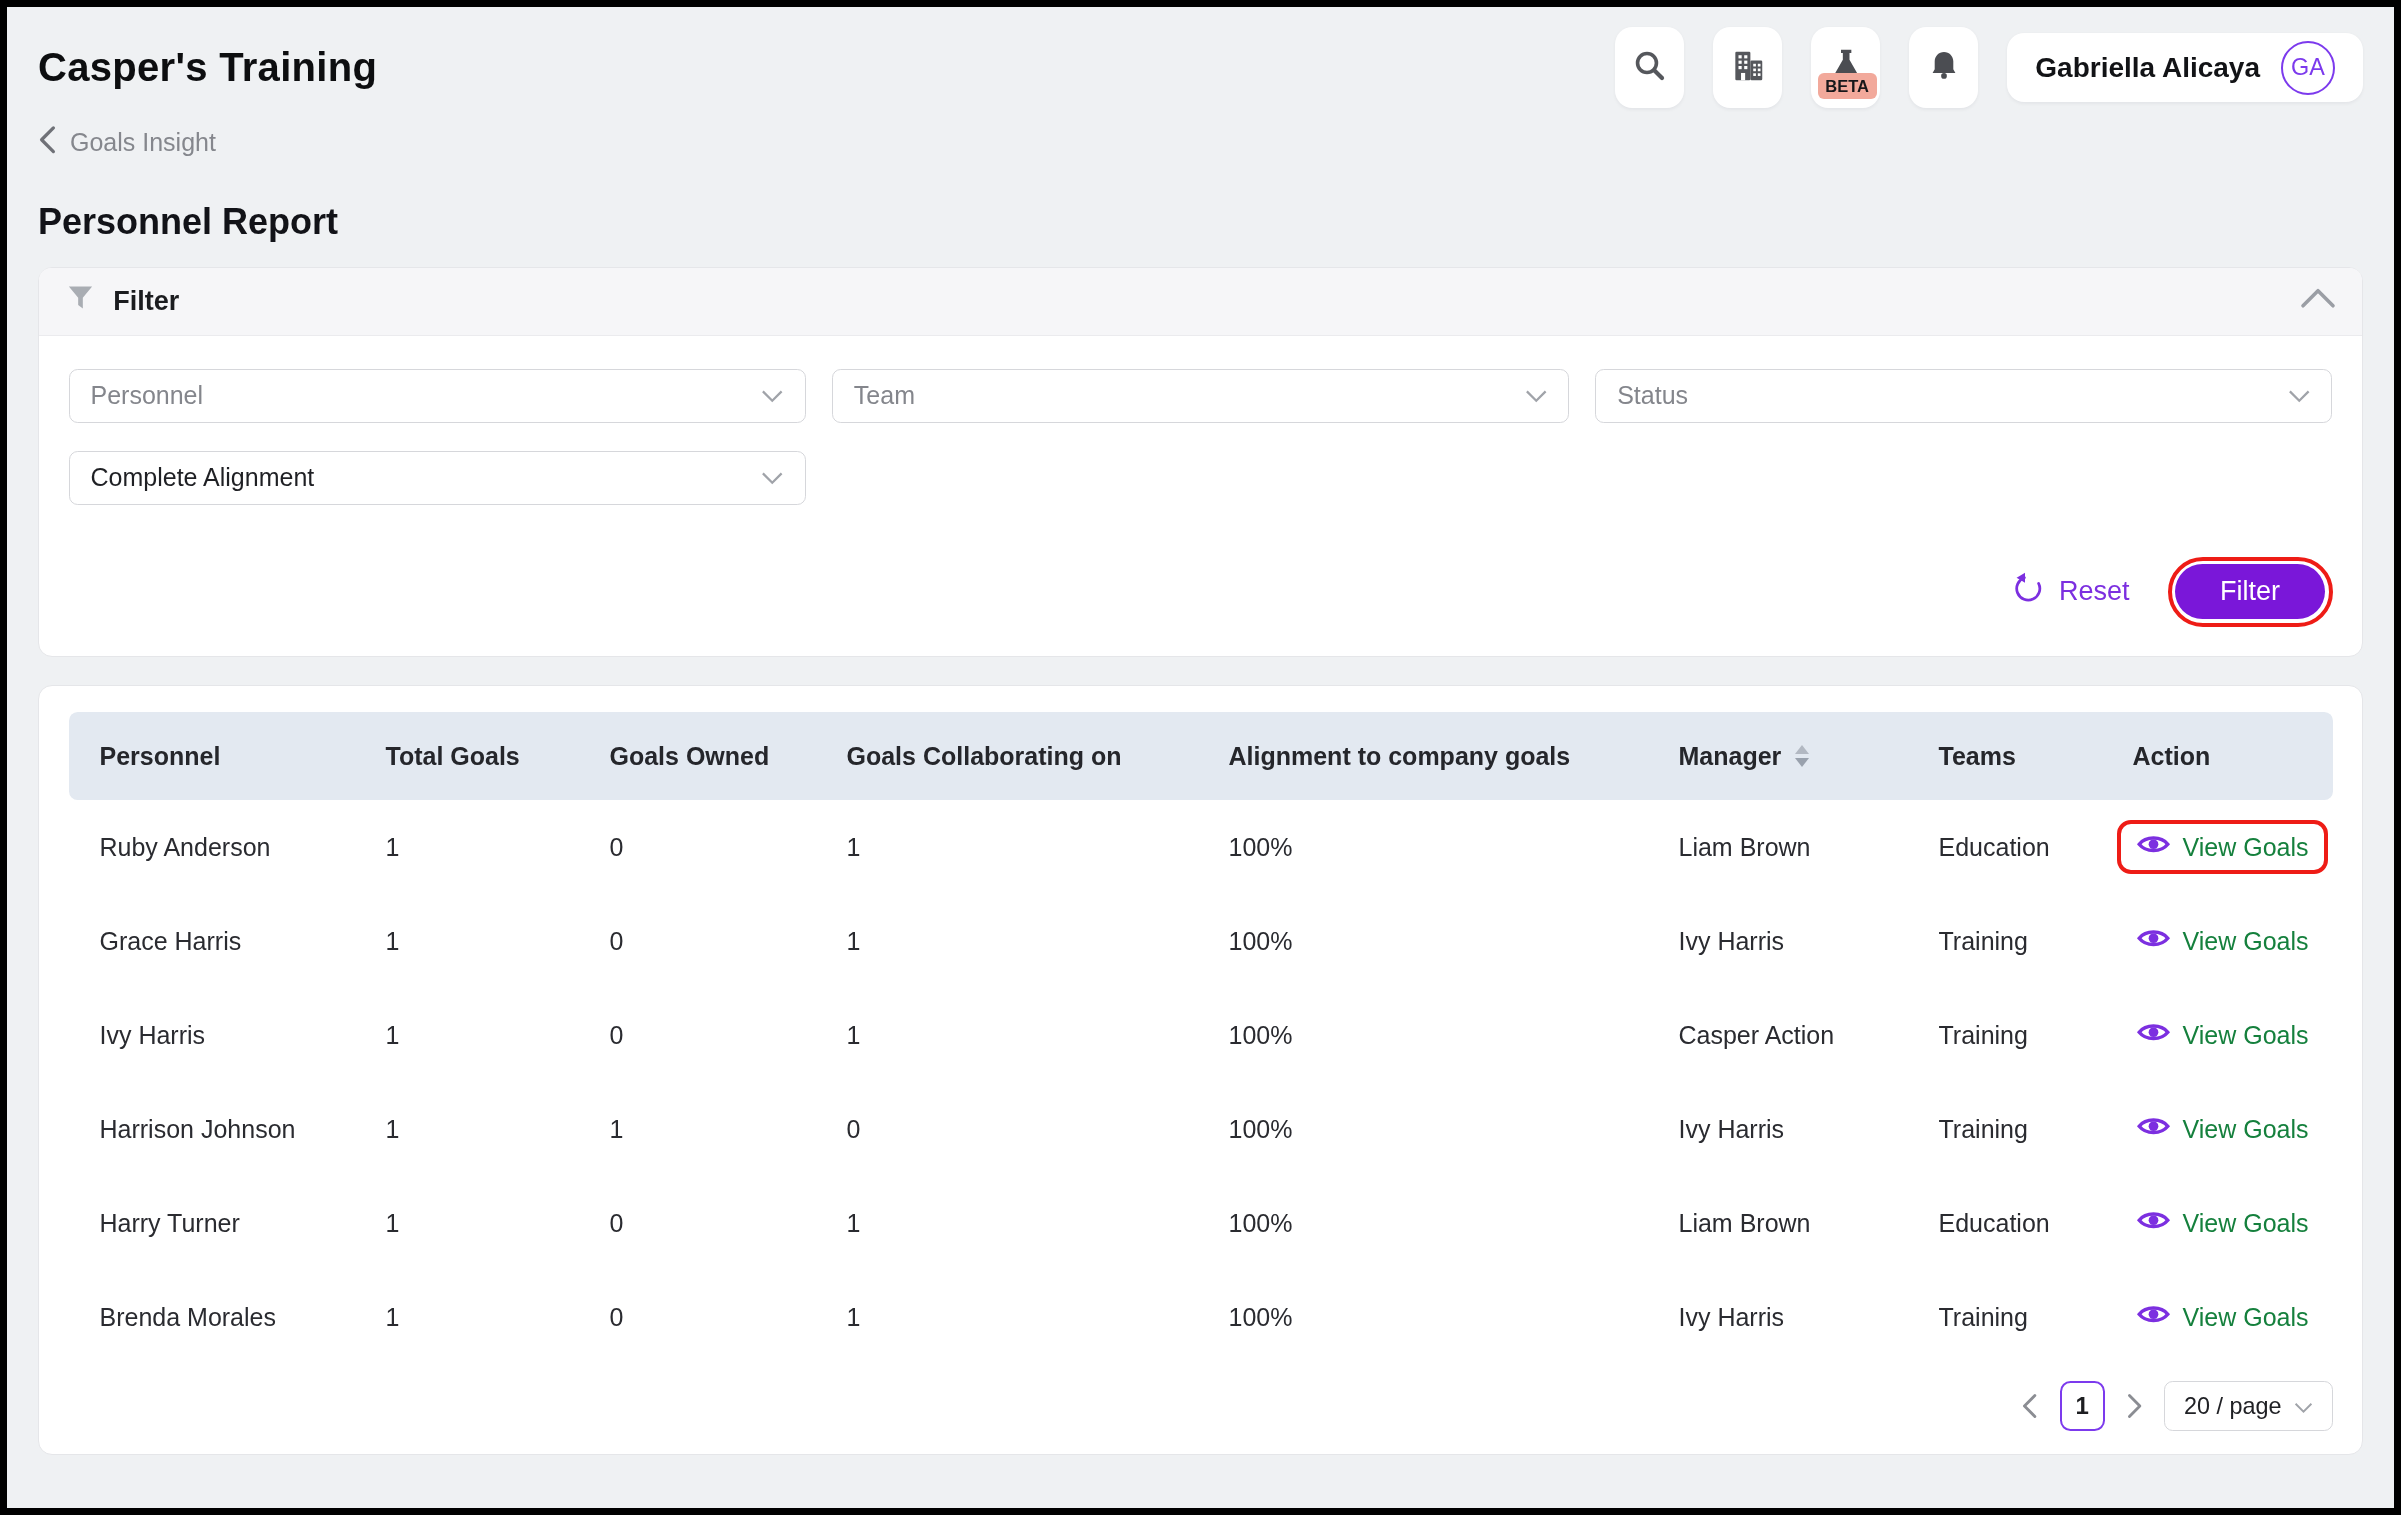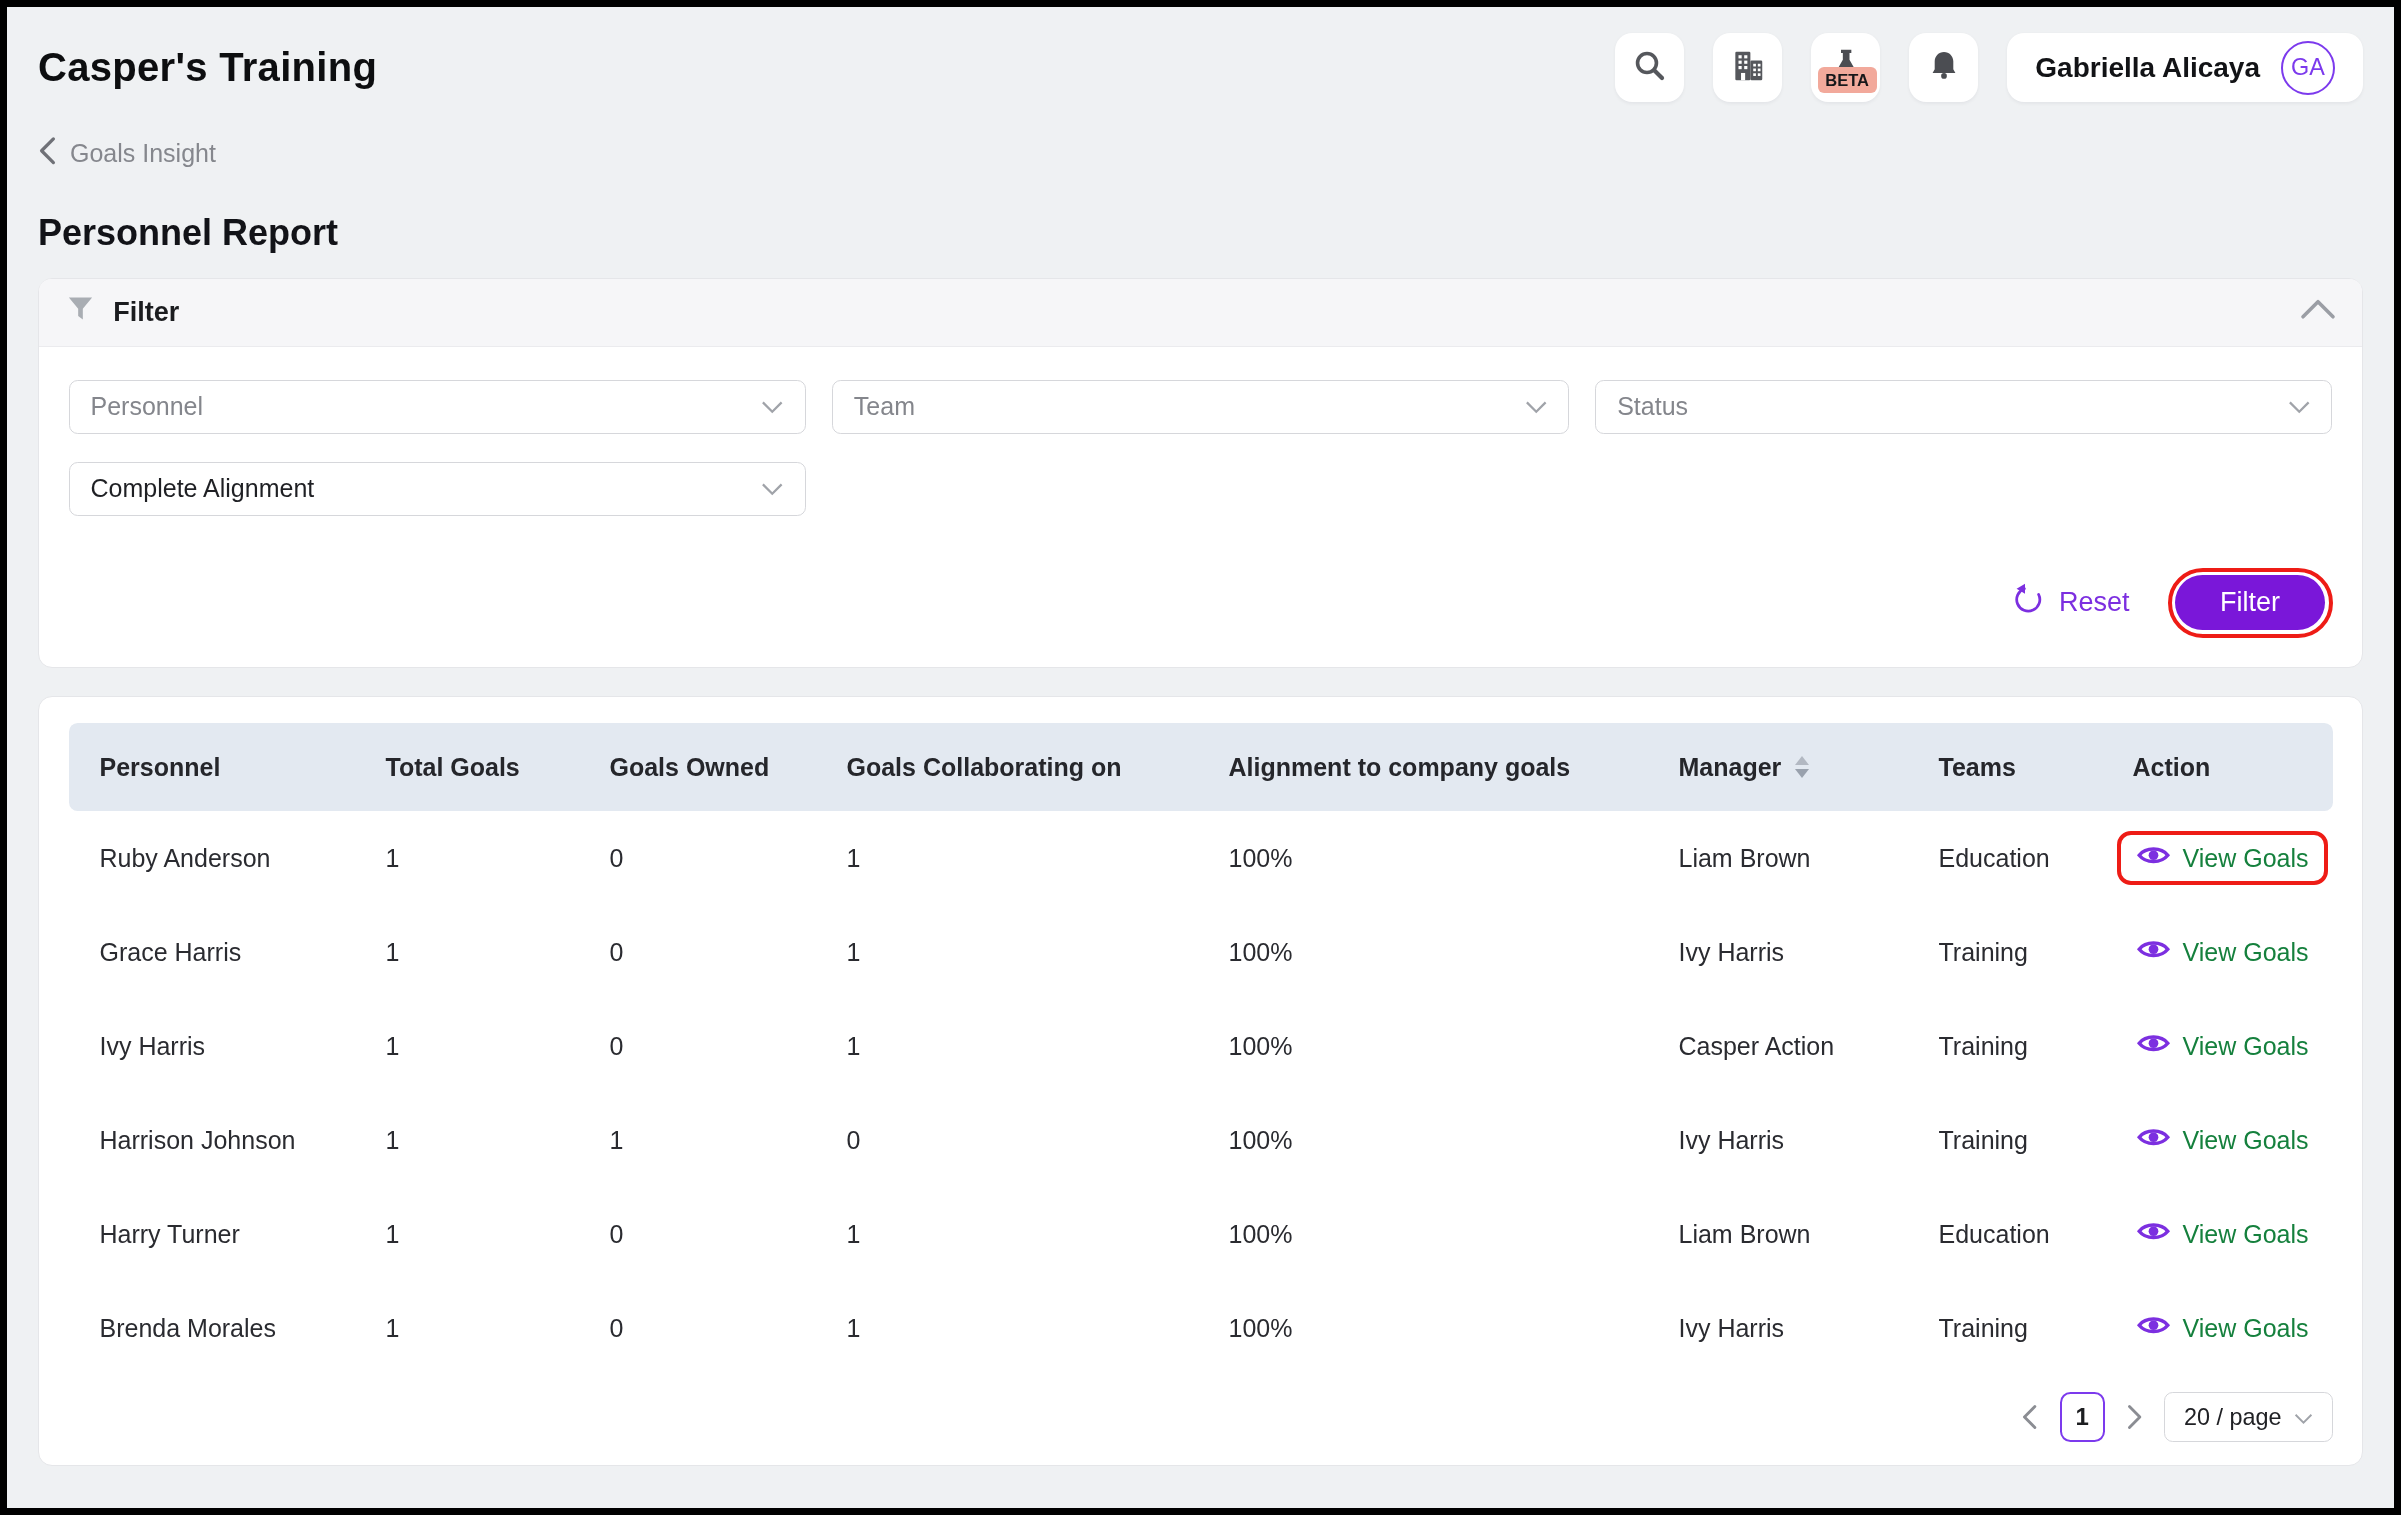--- a/index.html
+++ b/index.html
@@ -11,21 +11,21 @@
     padding: 0 31px;
     color: #1d1e21;
     position: relative; overflow: hidden;
   }
 
   
   .topbar { display: flex; align-items: center; justify-content: space-between; padding-top: 24px; height: 97px; }
   .app-title { font-size: 40px; font-weight: 700; color: #0d0e10; letter-spacing: 0.3px; }
   .topbar-right { display: flex; align-items: center; gap: 29px; }
   .icon-btn {
-    width: 69px; height: 69px; background: #fff; border-radius: 17.3px;
+    width: 69px; height: 81px; background: #fff; border-radius: 17.3px;
     display: flex; align-items: center; justify-content: center;
     box-shadow: 0 1.7px 3.5px rgba(20,20,30,.05); position: relative; cursor: pointer;
   }
   .pill {
     height: 69px; background: #fff; border-radius: 17.3px; cursor: pointer;
     display: flex; align-items: center; gap: 15.6px; padding: 0 28px;
     box-shadow: 0 1.7px 3.5px rgba(20,20,30,.05);
     font-size: 26px; font-weight: 700; color: #121316;
   }
   .beta-badge {
@@ -35,21 +35,21 @@
   }
   .user-chip { gap: 21px; font-size: 28px; }
   .avatar {
     width: 54px; height: 54px; border-radius: 50%;
     border: 2.6px solid #7c3aed; color: #7c3aed;
     display: flex; align-items: center; justify-content: center;
     font-size: 23.4px; font-weight: 500; background: #fff;
   }
 
   
-  .breadcrumb { display: flex; align-items: center; gap: 13px; margin-top: 32px; color: #85878d; font-size: 25px; cursor: pointer; width: fit-content; }
+  .breadcrumb { display: flex; align-items: center; gap: 13px; margin-top: 21px; color: #85878d; font-size: 25px; cursor: pointer; width: fit-content; }
   .page-title { margin-top: 40px; font-size: 36px; font-weight: 600; color: #121318; }
 
   
   .card { background: #fff; border: 1.7px solid #e5e6e9; border-radius: 14px; }
 
   
   .filter-card { margin-top: 24px; }
   .filter-head {
     display: flex; align-items: center; gap: 17.3px; height: 68px;
     background: #f6f6f8; border-bottom: 1.7px solid #ebebee;

